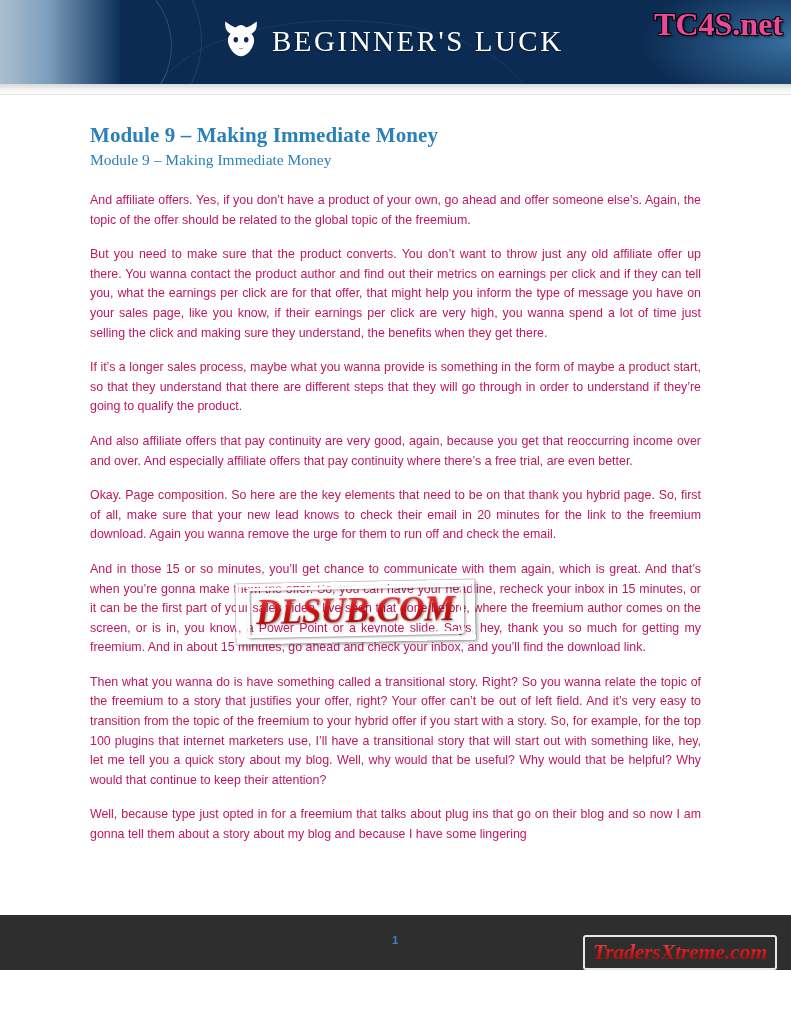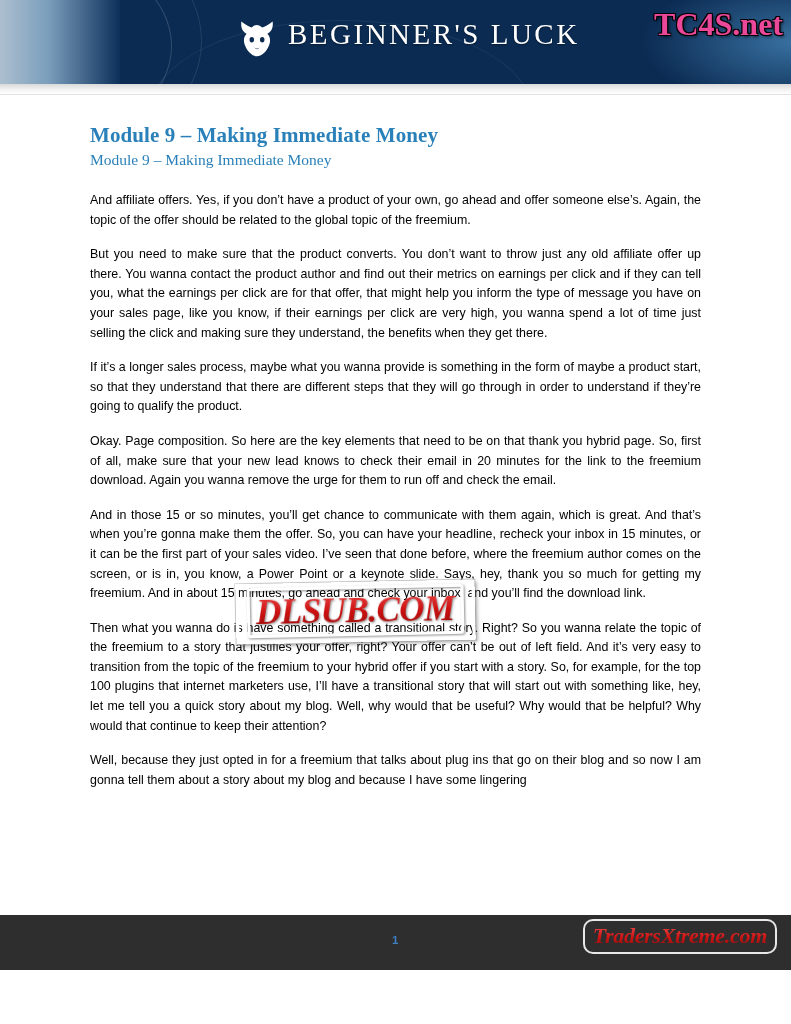--- a/index.html
+++ b/index.html
@@ -47,24 +47,24 @@
     position: absolute;
     border-radius: 50%;
     border: 1px solid rgba(255,255,255,0.10);
   }
   .swirl.s1 { left: -60px; top: -70px; width: 260px; height: 220px; }
   .swirl.s2 { left: -30px; top: -40px; width: 200px; height: 170px; border-color: rgba(255,255,255,0.16); }
   .swirl.s3 { left: 150px; top: 20px; width: 380px; height: 180px; border-color: rgba(255,255,255,0.07); }
 
   .logo-wrap {
     position: absolute;
-    left: 236px;
+    left: 220px;
     top: 18px;
     display: flex;
-    align-items: flex-start;
+    align-items: flex-end;
     z-index: 3;
   }
   .bull-icon {
     width: 42px;
     height: 40px;
     margin-right: 10px;
   }
   .brand-text {
     color: #ffffff;
     font-family: "Liberation Serif", serif;
@@ -115,21 +115,21 @@
     letter-spacing: 0.1px;
   }
   .doc-subtitle {
     color: #2a80b9;
     font-family: "Liberation Serif", serif;
     font-size: 15.5px;
     font-weight: normal;
     margin: 0 0 22px 0;
   }
   .para {
-    color: #000000;
+    color: #be185d;
     font-size: 12.4px;
     line-height: 19.6px;
     text-align: justify;
     margin: 0 0 15px 0;
     hyphens: none;
   }
   .para:last-child { margin-bottom: 0; }
 
   
   .watermark {
@@ -188,23 +188,23 @@
     color: #3d7fc1;
     font-size: 11.5px;
     font-weight: bold;
     position: absolute;
     left: 392px;
     top: 19px;
   }
   .footer-badge {
     position: absolute;
     right: 14px;
-    top: 4px;
+    top: 20px;
     border: 2px solid #e8e8e8;
-    border-radius: 10px;
+    border-radius: 3px;
     padding: 2px 8px 3px 8px;
     background: #2e2e2e;
   }
   .footer-badge-text {
     font-family: "Liberation Serif", serif;
     font-size: 22px;
     font-weight: bold;
     font-style: italic;
     background: linear-gradient(180deg, #f05555 0%, #d01616 55%, #8e0b0b 100%);
     -webkit-background-clip: text;
@@ -239,24 +239,25 @@
 <div class="header-rule"></div>
 
 <div class="page">
 
   <h1 class="doc-title">Module 9 – Making Immediate Money</h1>
   <h2 class="doc-subtitle">Module 9 – Making Immediate Money</h2>
 
   <p class="para">And affiliate offers. Yes, if you don’t have a product of your own, go ahead and offer someone else’s. Again, the topic of the offer should be related to the global topic of the freemium.</p>
   <p class="para">But you need to make sure that the product converts. You don’t want to throw just any old affiliate offer up there. You wanna contact the product author and find out their metrics on earnings per click and if they can tell you, what the earnings per click are for that offer, that might help you inform the type of message you have on your sales page, like you know, if their earnings per click are very high, you wanna spend a lot of time just selling the click and making sure they understand, the benefits when they get there.</p>
   <p class="para">If it’s a longer sales process, maybe what you wanna provide is something in the form of maybe a product start, so that they understand that there are different steps that they will go through in order to understand if they’re going to qualify the product.</p>
+  <p class="para">And also affiliate offers that pay continuity are very good, again, because you get that reoccurring income over and over. And especially affiliate offers that pay continuity where there’s a free trial, are even better.</p>
   <p class="para">Okay. Page composition. So here are the key elements that need to be on that thank you hybrid page. So, first of all, make sure that your new lead knows to check their email in 20 minutes for the link to the freemium download. Again you wanna remove the urge for them to run off and check the email.</p>
   <p class="para">And in those 15 or so minutes, you’ll get chance to communicate with them again, which is great. And that’s when you’re gonna make them the offer. So, you can have your headline, recheck your inbox in 15 minutes, or it can be the first part of your sales video. I’ve seen that done before, where the freemium author comes on the screen, or is in, you know, a Power Point or a keynote slide. Says, hey, thank you so much for getting my freemium. And in about 15 minutes, go ahead and check your inbox, and you’ll find the download link.</p>
   <p class="para">Then what you wanna do is have something called a transitional story. Right? So you wanna relate the topic of the freemium to a story that justifies your offer, right? Your offer can’t be out of left field. And it’s very easy to transition from the topic of the freemium to your hybrid offer if you start with a story. So, for example, for the top 100 plugins that internet marketers use, I’ll have a transitional story that will start out with something like, hey, let me tell you a quick story about my blog. Well, why would that be useful? Why would that be helpful? Why would that continue to keep their attention?</p>
-  <p class="para">Well, because they just opted in for a freemium that talks about plug ins that go on their blog and so now I am gonna tell them about a story about my blog and because I have some lingering</p>
+  <p class="para">Well, because type just opted in for a freemium that talks about plug ins that go on their blog and so now I am gonna tell them about a story about my blog and because I have some lingering</p>
 
   <div class="watermark">
     <span class="wm-box">
       <span class="wm-text">DLSUB.COM</span>
     </span>
   </div>
 
   <div class="footer">
     <div class="footer-left-block"></div>
     <div class="page-number">1</div>

